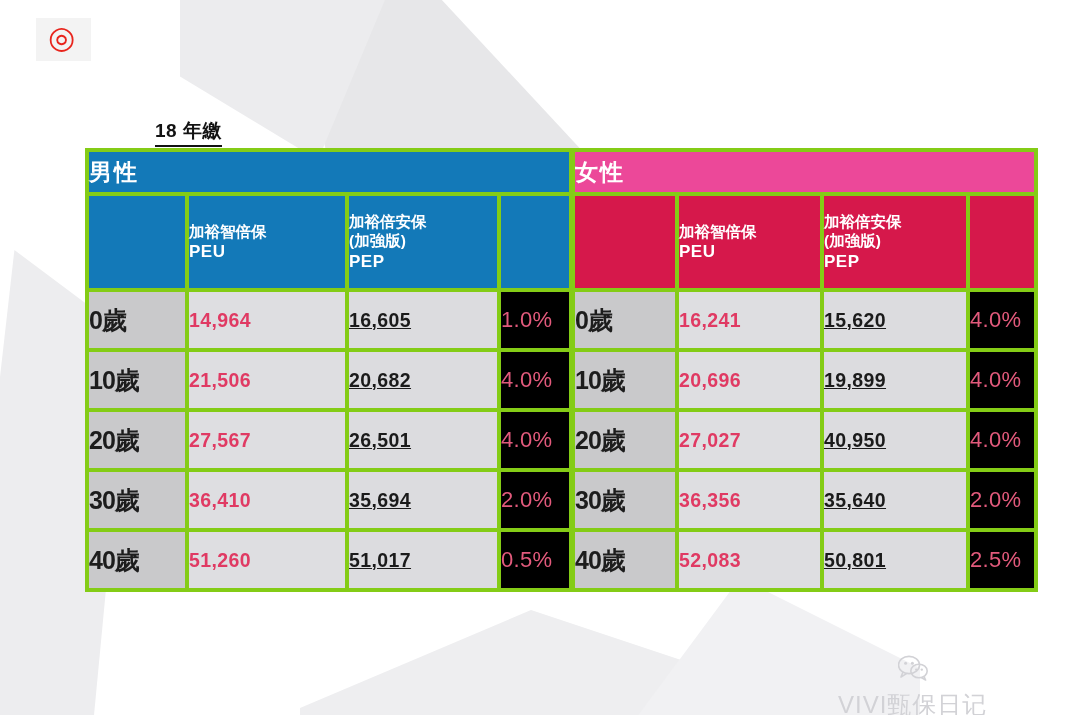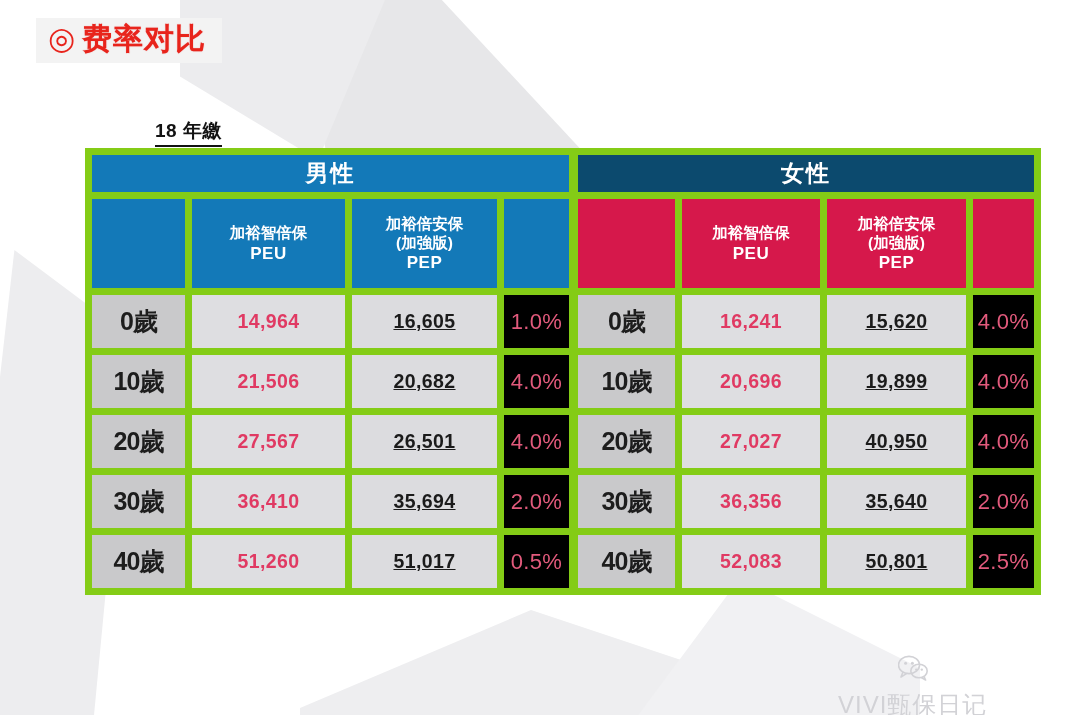--- a/index.html
+++ b/index.html
@@ -72,33 +72,33 @@
   .rate-table {
     position: absolute;
     border-collapse: collapse;
     table-layout: fixed;
   }
   #table-male   { left: 85px;  top: 148px; width: 484px; }
   #table-female { left: 571px; top: 148px; width: 463px; }
 
   .rate-table th, .rate-table td {
     padding: 0;
-    text-align: center;
+    text-align: left;
     vertical-align: middle;
-    border: 7px solid #84cc16;
+    border: 4px solid #84cc16;
   }
 
   
   .gender-row th {
     height: 44px;
     font-size: 23px; font-weight: bold; color: #ffffff;
     letter-spacing: 2px;
   }
   #table-male   .gender-row th { background: #1379b8; }
-  #table-female .gender-row th { background: #0c4a6e; font-family: Liberation Mono, monospace; }
+  #table-female .gender-row th { background: #ec4899; font-family: Liberation Mono, monospace; }
 
   
   .prod-row th {
     height: 96px;
     font-size: 15.5px; font-weight: bold; color: #ffffff;
     line-height: 1.24;
   }
   #table-male   .prod-row th { background: #1379b8; }
   #table-female .prod-row th { background: #d6184b; }
   .prod-row th .en { font-size: 17px; letter-spacing: .5px; }
@@ -153,21 +153,20 @@
 <div id="slide">
 
   <div class="bg-shape bg-a"></div>
   <div class="bg-shape bg-b"></div>
   <div class="bg-shape bg-c"></div>
   <div class="bg-shape bg-d"></div>
   <div class="bg-shape bg-e"></div>
 
   <div id="title-block">
     <span id="title-marker">◎</span>
-    <span id="title-text">费率对比</span>
   </div>
 
   <div id="subtitle">18 年繳</div>
 
   <table class="rate-table" id="table-male">
     <colgroup>
       <col class="c-age">
         <col class="c-peu">
         <col class="c-pep">
         <col class="c-pct">

